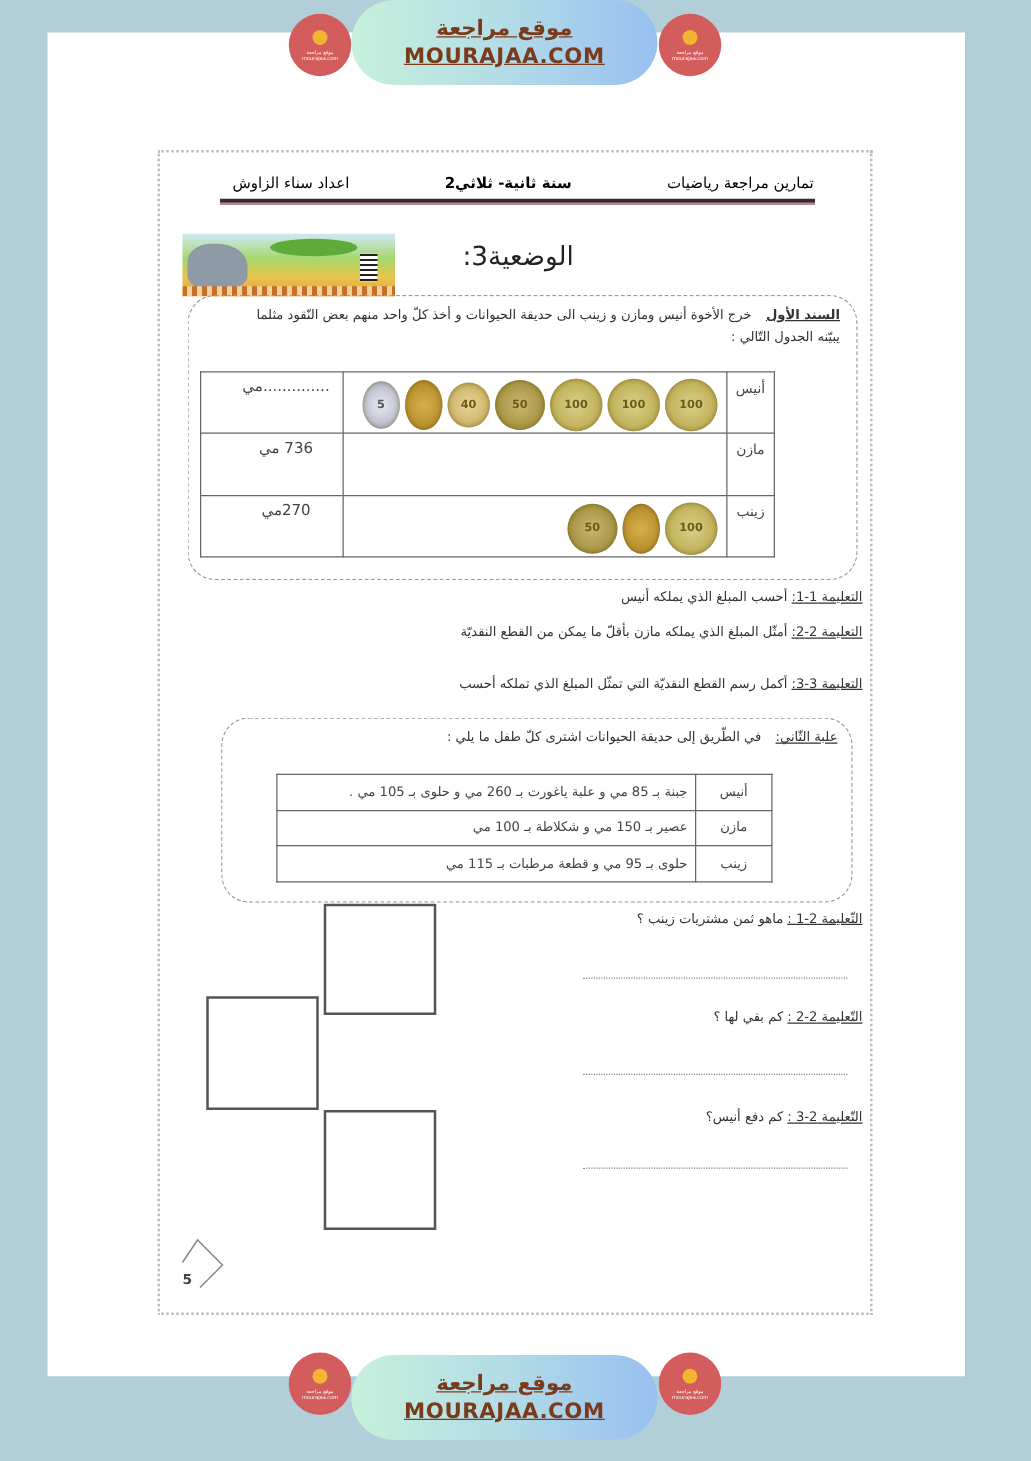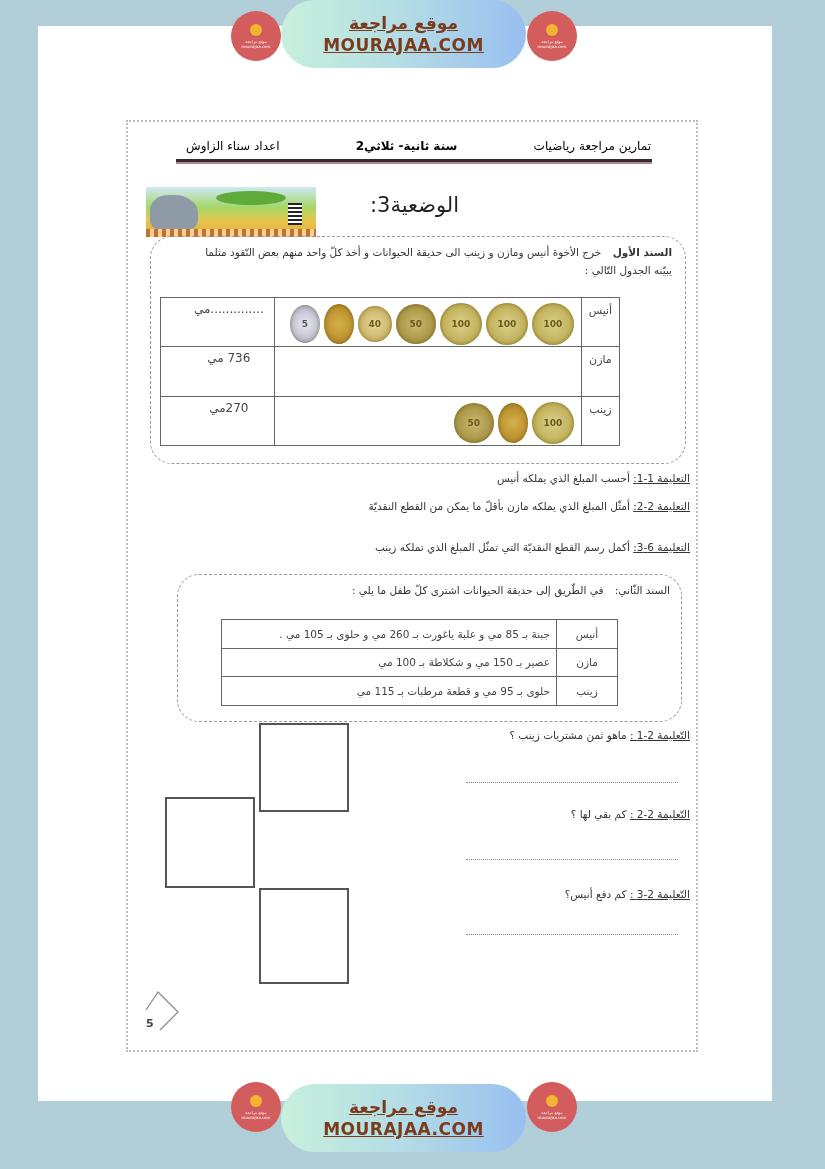--- a/index.html
+++ b/index.html
@@ -64,21 +64,21 @@
   .illustration .fence { position:absolute; left:0; bottom:0; width:100%; height:8px; background: repeating-linear-gradient(90deg,#c46f2a 0 4px,#f0d29a 4px 8px); }
   .illustration .zebra { position:absolute; left:142px; top:16px; width:14px; height:22px; background: repeating-linear-gradient(0deg,#222 0 2px,#fff 2px 4px); }
 
   .dashed-box {
     position: absolute; border: 1.5px dashed #9a9a9a; border-radius: 22px;
   }
   .box1 { left: 150px; top: 236px; width: 534px; height: 226px; }
   .box2 { left: 177px; top: 574px; width: 503px; height: 146px; }
 
   .para { position: absolute; font-size: 10.5px; line-height: 18px; direction: rtl; text-align: right; color: #333; }
-  .para .lbl { font-weight: bold; margin-left: 8px; }
+  .para .lbl { text-decoration: underline; font-weight: bold; margin-left: 8px; }
 
   table.money {
     position: absolute; left: 160px; top: 297px; width: 460px; height: 146px;
     border-collapse: collapse; direction: rtl;
   }
   table.money td { border: 1.5px solid #666; vertical-align: top; font-size: 11px; color: #444; }
   table.money td.name { width: 50px; text-align: center; padding-top: 6px; }
   table.money td.coins { width: 322px; }
   table.money td.amount { width: 110px; text-align: center; padding-top: 4px; font-size: 12px; padding-left: 24px; }
   .coin-row { display: flex; direction: rtl; gap: 4px; padding: 4px 6px 0 0; align-items: center; }
@@ -191,27 +191,27 @@
 
 <div class="instr" style="top:472px;">
   <span class="lbl">التعليمة 1-1:</span>
   <span>أحسب المبلغ الذي يملكه أنيس</span>
 </div>
 <div class="instr" style="top:500px;">
   <span class="lbl">التعليمة 2-2:</span>
   <span>أمثّل المبلغ الذي يملكه مازن بأقلّ ما يمكن من القطع النقديّة</span>
 </div>
 <div class="instr" style="top:541px;">
-  <span class="lbl">التعليمة 6-3:</span>
-  <span>أكمل رسم القطع النقديّة التي تمثّل المبلغ الذي تملكه زينب</span>
+  <span class="lbl">التعليمة 3-3:</span>
+  <span>أكمل رسم القطع النقديّة التي تمثّل المبلغ الذي تملكه أحسب</span>
 </div>
 
 <div class="dashed-box box2"></div>
 <div class="para" style="left:190px; top:581px; width:480px;">
-  <span class="lbl" style="font-weight:normal">السند الثّاني:</span>
+  <span class="lbl" style="font-weight:normal">علبة الثّاني:</span>
   <span>في الطّريق إلى حديقة الحيوانات اشترى كلّ طفل ما يلي :</span>
 </div>
 
 <table class="purchases">
   <tbody>
       <tr>
     <td class="name">أنيس</td>
     <td>جبنة بـ 85 مي و علبة ياغورت بـ 260 مي و حلوى بـ 105 مي .</td>
   </tr>
   <tr>

